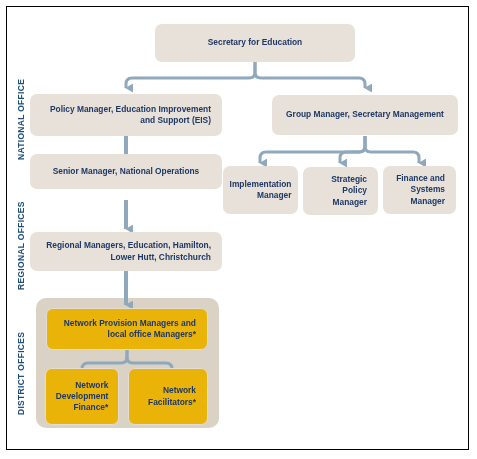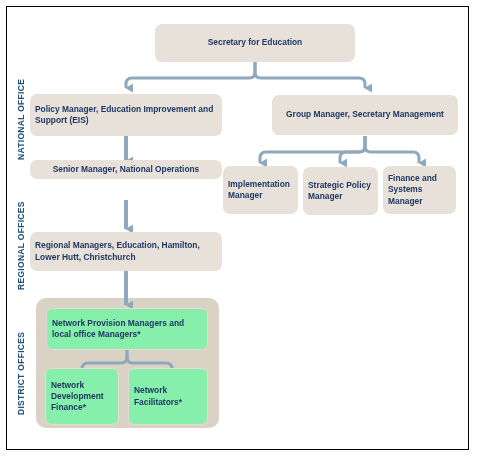--- a/index.html
+++ b/index.html
@@ -45,33 +45,33 @@
     white-space: nowrap;
     transform-origin: left top;
     transform: rotate(-90deg);
   }
   .node {
     position: absolute;
     box-sizing: border-box;
     display: flex;
     align-items: center;
     justify-content: center;
-    text-align: left;
+    text-align: right;
     color: #1F3864;
     font-size: 8.4px;
     font-weight: bold;
     line-height: 1.32;
-    padding: 2px 5px;
+    padding: 2px 11px;
     border-radius: 7px;
   }
   .node.beige {
     background: #E7E1D9;
   }
   .node.white {
-    background: #86efac;
+    background: #eab308;
     border: 1px solid #E2DCD4;
   }
   .group-box {
     position: absolute;
     background: #D9D2C5;
     border-radius: 10px;
     box-sizing: border-box;
   }
 </style>
 </head>
@@ -110,21 +110,21 @@
   <div class="band-label" style="left:16px; top:160px;">NATIONAL OFFICE</div>
   <div class="band-label" style="left:16px; top:290px;">REGIONAL OFFICES</div>
   <div class="band-label" style="left:16px; top:415px;">DISTRICT OFFICES</div>
 
   <div class="node beige" style="left:155px; top:24px; width:200px; height:38px;">Secretary for Education</div>
 
   <div class="node beige" style="left:30px; top:94px; width:192px; height:42px;">Policy Manager, Education Improvement and Support (EIS)</div>
 
   <div class="node beige" style="left:272px; top:95px; width:186px; height:40px;">Group Manager, Secretary Management</div>
 
-  <div class="node beige" style="left:30px; top:160px; width:192px; height:19px;">Senior Manager, National Operations</div>
+  <div class="node beige" style="left:30px; top:154px; width:192px; height:35px;">Senior Manager, National Operations</div>
 
   <div class="node beige" style="left:223px; top:166px; width:75px; height:48px;">Implementation Manager</div>
 
   <div class="node beige" style="left:303px; top:167px; width:75px; height:48px;">Strategic Policy Manager</div>
 
   <div class="node beige" style="left:383px; top:166px; width:73px; height:48px;">Finance and Systems Manager</div>
 
   <div class="node beige" style="left:30px; top:232px; width:192px; height:39px;">Regional Managers, Education, Hamilton, Lower Hutt, Christchurch</div>
 
   <div class="node white" style="left:46px; top:308px; width:162px; height:42px;">Network Provision Managers and local office Managers*</div>

